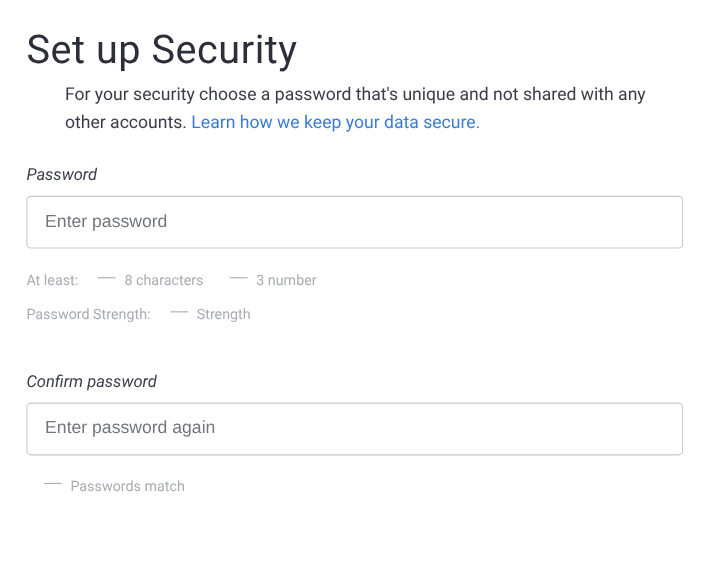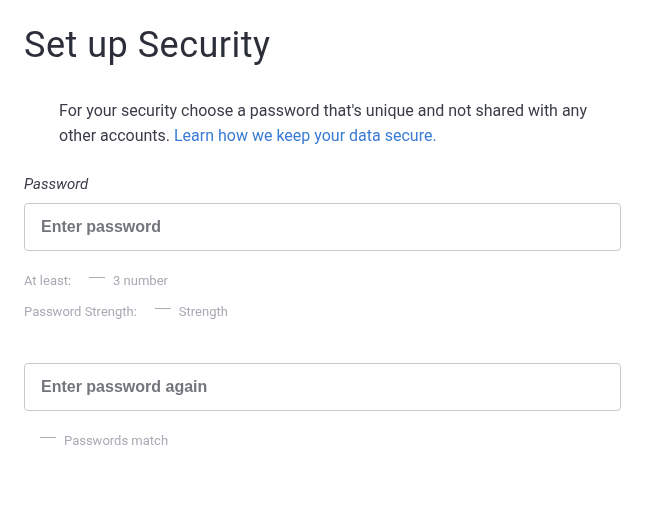--- a/index.html
+++ b/index.html
@@ -12,21 +12,21 @@
       background: #ffffff;
       width: 645px;
       height: 514px;
       padding: 24px;
       color: #2c2f3a;
     }
     .page-title {
       font-size: 36px;
       font-weight: 400;
       color: #2c2f3a;
-      margin-bottom: 33px;
+      margin-bottom: 8px;
       letter-spacing: 0.5px;
     }
     .intro {
       font-size: 16px;
       color: #3a3d48;
       line-height: 1.55;
       margin-bottom: 26px;
       margin-left: 35px;
     }
     .intro a {
@@ -42,21 +42,20 @@
     }
     .text-input {
       width: 100%;
       padding: 14px 16px;
       font-size: 16px;
       border: 1px solid #c7c9cf;
       border-radius: 4px;
       color: #3a3d48;
       outline: none;
       background: #fff;
-      font-weight: bold;
     }
     .text-input::placeholder {
       color: #5a5d66;
       opacity: 0.85;
     }
     .requirements {
       margin-top: 18px;
       font-size: 13px;
       color: #a8abb3;
       line-height: 1.8;
@@ -105,33 +104,38 @@
 </p>
 
 <label class="field-label">Password</label>
 <input type="password" class="text-input" placeholder="Enter password" style="">
 
 <div class="requirements">
   <div class="req-row">
     <span class="req-label">At least:</span>
     <span class="req-item">
       <span class="req-dash"></span>
+      <span>8 characters</span>
+    </span>
+    <span class="req-item">
+      <span class="req-dash"></span>
       <span>3 number</span>
     </span>
   </div>
   <div class="req-row">
     <span class="req-label">Password Strength:</span>
     <span class="req-item">
       <span class="req-dash"></span>
       <span>Strength</span>
     </span>
   </div>
 </div>
 
 <div class="confirm-section">
+  <label class="field-label">Confirm password</label>
   <input type="password" class="text-input" placeholder="Enter password again" style="">
   <div class="requirements match-row">
     <span class="req-item">
       <span class="req-dash"></span>
       <span>Passwords match</span>
     </span>
   </div>
 </div>
 
 

